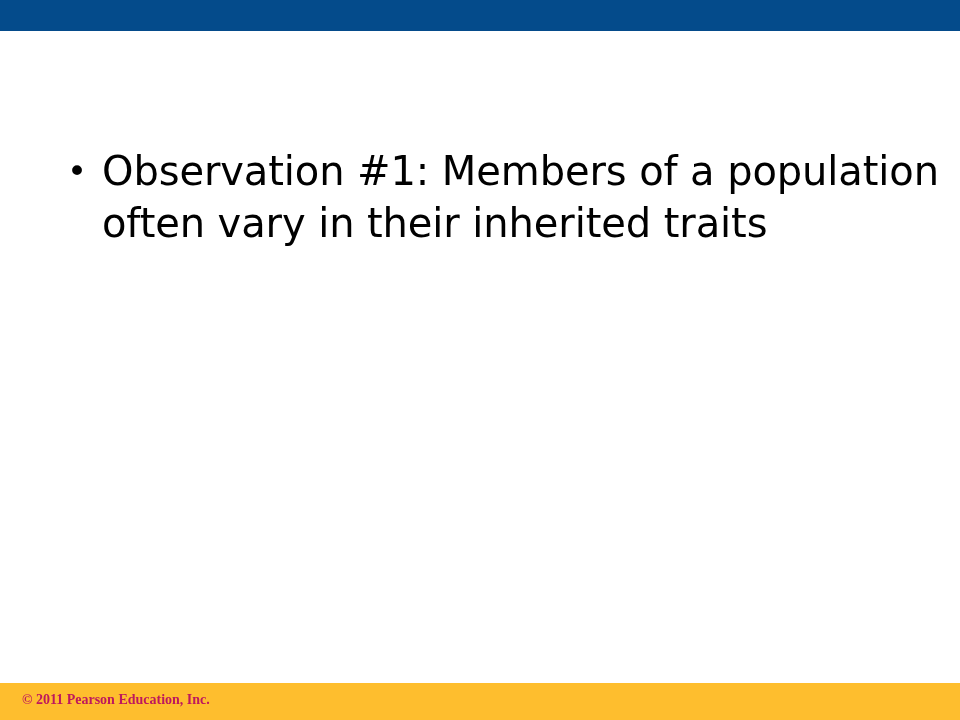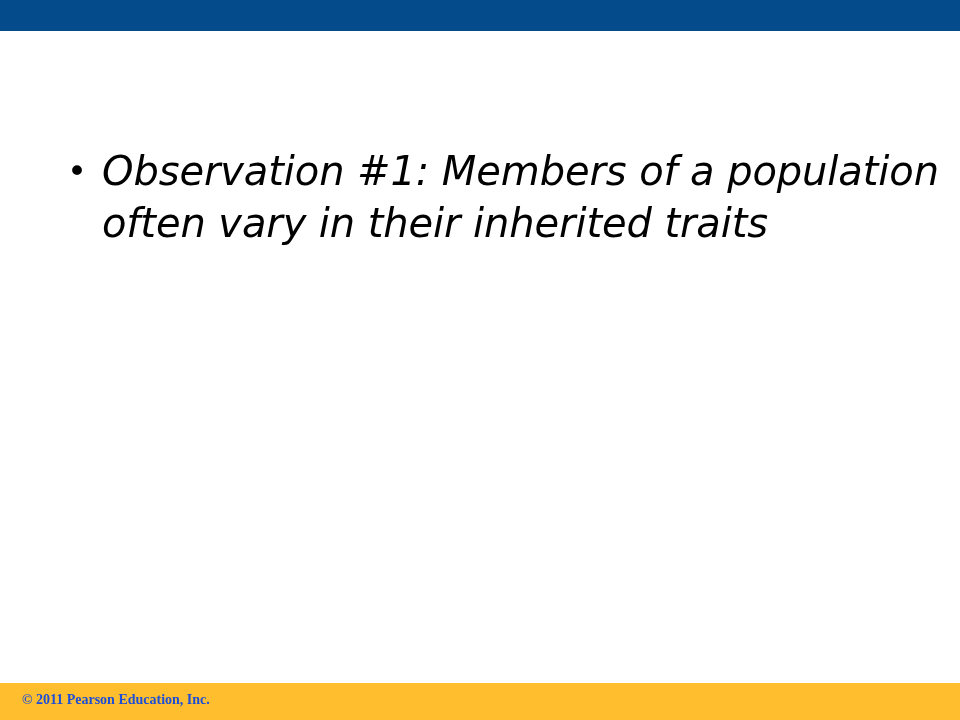--- a/index.html
+++ b/index.html
@@ -62,40 +62,39 @@
     position: absolute;
     left: 5px;
     top: 0;
     font-size: 34px;
     line-height: 52px;
     color: #000000;
   }
   .bullet-text {
     display: block;
     max-width: 840px;
-    font-style: italic;
   }
   
   .footer-band {
     position: absolute;
     left: 0;
     top: 683px;
     width: 960px;
     height: 37px;
     background: #FEBE2E;
   }
   .footer-text {
     position: absolute;
     left: 22px;
     top: 8px;
     font-family: "Liberation Serif", "DejaVu Serif", serif;
     font-size: 14px;
     line-height: 18px;
     font-weight: bold;
-    color: #1d4ed8;
+    color: #be185d;
     white-space: nowrap;
   }
 </style>
 </head>
 <body>
 
 <div class="slide">
 
   <div class="top-band"></div>
 

